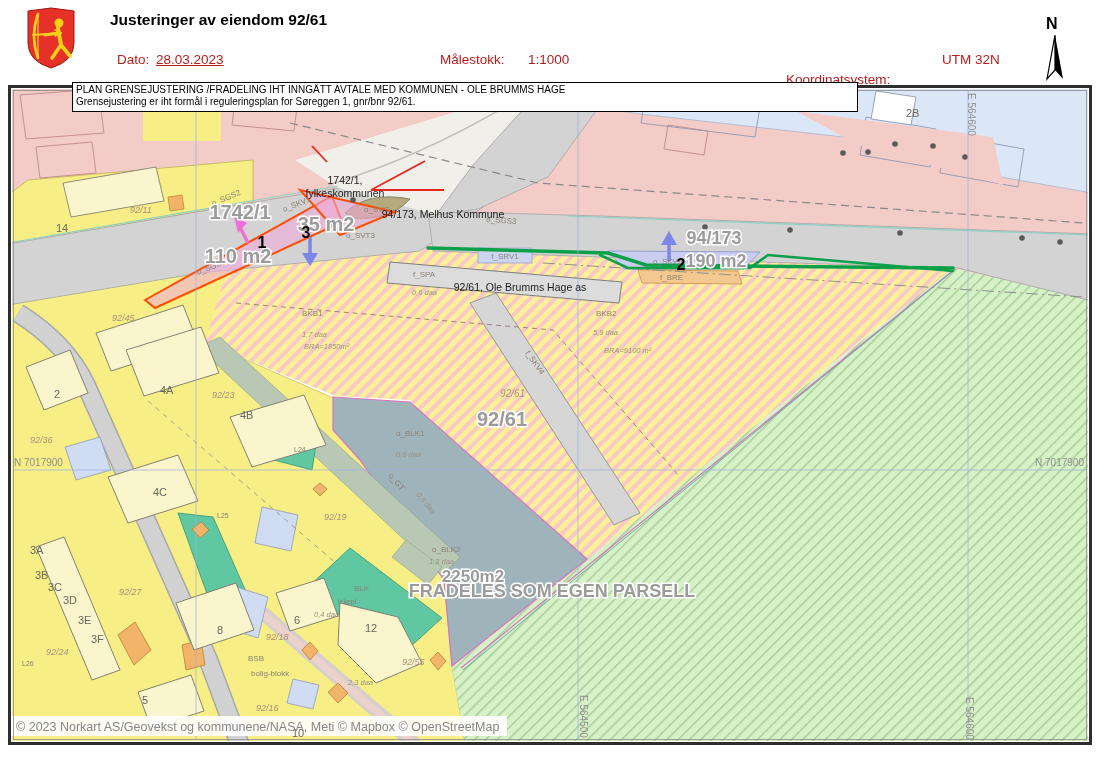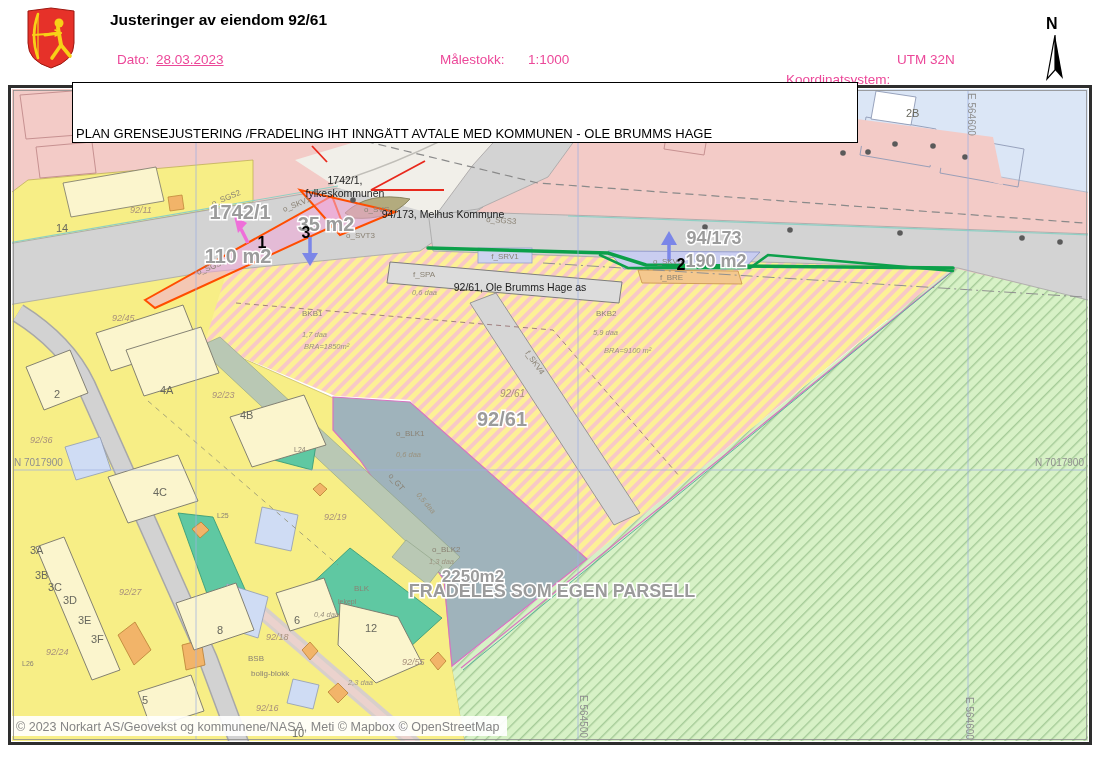--- a/index.html
+++ b/index.html
@@ -1,22 +1,22 @@
 <!DOCTYPE html>
 <html><head>
 <meta charset="utf-8">
 <style>
   html,body{margin:0;padding:0;}
   body{width:1100px;height:759px;background:#ffffff;font-family:"Liberation Sans",sans-serif;position:relative;overflow:hidden;}
   .abs{position:absolute;}
   #title{left:110px;top:11px;font-size:15.5px;font-weight:bold;color:#000;}
-  .hdr-lbl{font-size:13.5px;color:#ec4899;top:52px;text-align:right;}
+  .hdr-lbl{font-size:13.5px;color:#b91c1c;top:52px;text-align:right;}
   #north-n{left:1046px;top:15px;font-size:16px;font-weight:bold;}
   #infobox{left:72px;top:82px;width:778px;background:#fff;border:1.6px solid #000;padding:1px 3px 2px 3px;z-index:30;}
-  #infobox .ib-line{font-size:13px;line-height:12.4px;color:#000;white-space:nowrap;overflow:hidden;margin-top:44px;}
+  #infobox .ib-line{font-size:10px;line-height:12.4px;color:#000;white-space:nowrap;overflow:hidden;}
   #map-wrap{left:8px;top:85px;width:1084px;height:660px;z-index:10;}
   svg text{font-family:"Liberation Sans",sans-serif;}
   .t-p{font-size:9px;font-style:italic;fill:#a8907c;}
   .t-n{font-size:11px;fill:#68685e;}
   .t-z{font-size:8px;fill:#8a8274;}
   .t-d{font-size:7.5px;font-style:italic;fill:#9a927f;}
   .t-b{font-size:10.5px;fill:#1c1c1c;}
   .t-g{font-size:10px;fill:#8f8f8f;}
   .t-cr{font-size:12.5px;fill:#858585;}
   .t-big{font-weight:bold;fill:#9b9b9b;stroke:#ffffff;stroke-width:3px;paint-order:stroke;text-anchor:middle;}
@@ -39,29 +39,30 @@
     <path d="M36,40 L45,51" stroke-width="3.6"></path>
   </g>
 </svg>
 
 <div class="abs" id="title">Justeringer av eiendom 92/61</div>
 <div class="abs hdr-lbl" style="left:117px;">Dato:</div>
 <div class="abs hdr-lbl" style="left:156px;text-decoration:underline;">28.03.2023</div>
 <div class="abs hdr-lbl" style="left:440px;">Målestokk:</div>
 <div class="abs hdr-lbl" style="left:528px;">1:1000</div>
 <div class="abs hdr-lbl" style="left:786px;margin-top:20px;">Koordinatsystem:</div>
-<div class="abs hdr-lbl" style="left:897px;">UTM 32N</div>
+<div class="abs hdr-lbl" style="left:942px;">UTM 32N</div>
 <div class="abs" id="north-n">N</div>
 <svg class="abs" style="left:1040px;top:33px;" width="30" height="50" viewBox="0 0 30 50">
   <polygon points="15,2 7,46 15,37" fill="#ffffff" stroke="#000" stroke-width="1.2"></polygon>
   <polygon points="15,2 23,46 15,37" fill="#000000"></polygon>
 </svg>
 
 <div class="abs" id="infobox">
   <div class="ib-line">PLAN GRENSEJUSTERING /FRADELING IHT INNGÅTT AVTALE MED KOMMUNEN - OLE BRUMMS HAGE</div>
+  <div class="ib-line">Grensejustering er iht formål i reguleringsplan  for Søreggen 1, gnr/bnr 92/61.</div>
 </div>
 
 <svg class="abs" id="map-wrap" width="1084" height="660" viewBox="0 0 1084 660">
   <defs>
     <pattern id="hYP" width="9" height="9" patternUnits="userSpaceOnUse" patternTransform="rotate(45)">
       <rect width="9" height="9" fill="#f8c9c6"></rect>
         <rect width="5" height="9" fill="#fdf096"></rect>
     </pattern>
     <pattern id="hG" width="8" height="8" patternUnits="userSpaceOnUse" patternTransform="rotate(45)">
       <rect width="8" height="8" fill="#d7f1c6"></rect>

